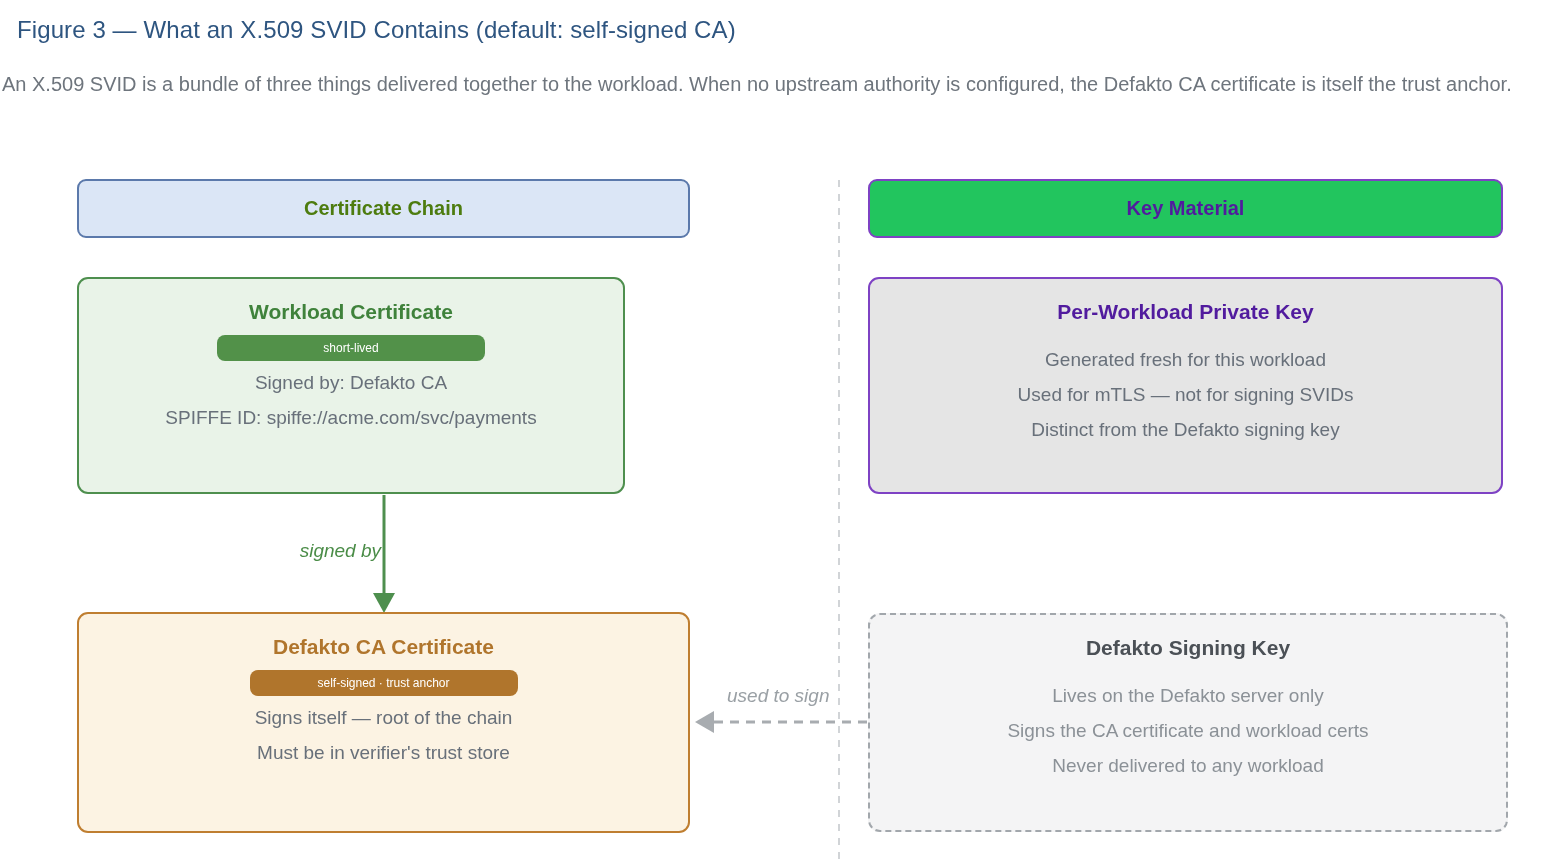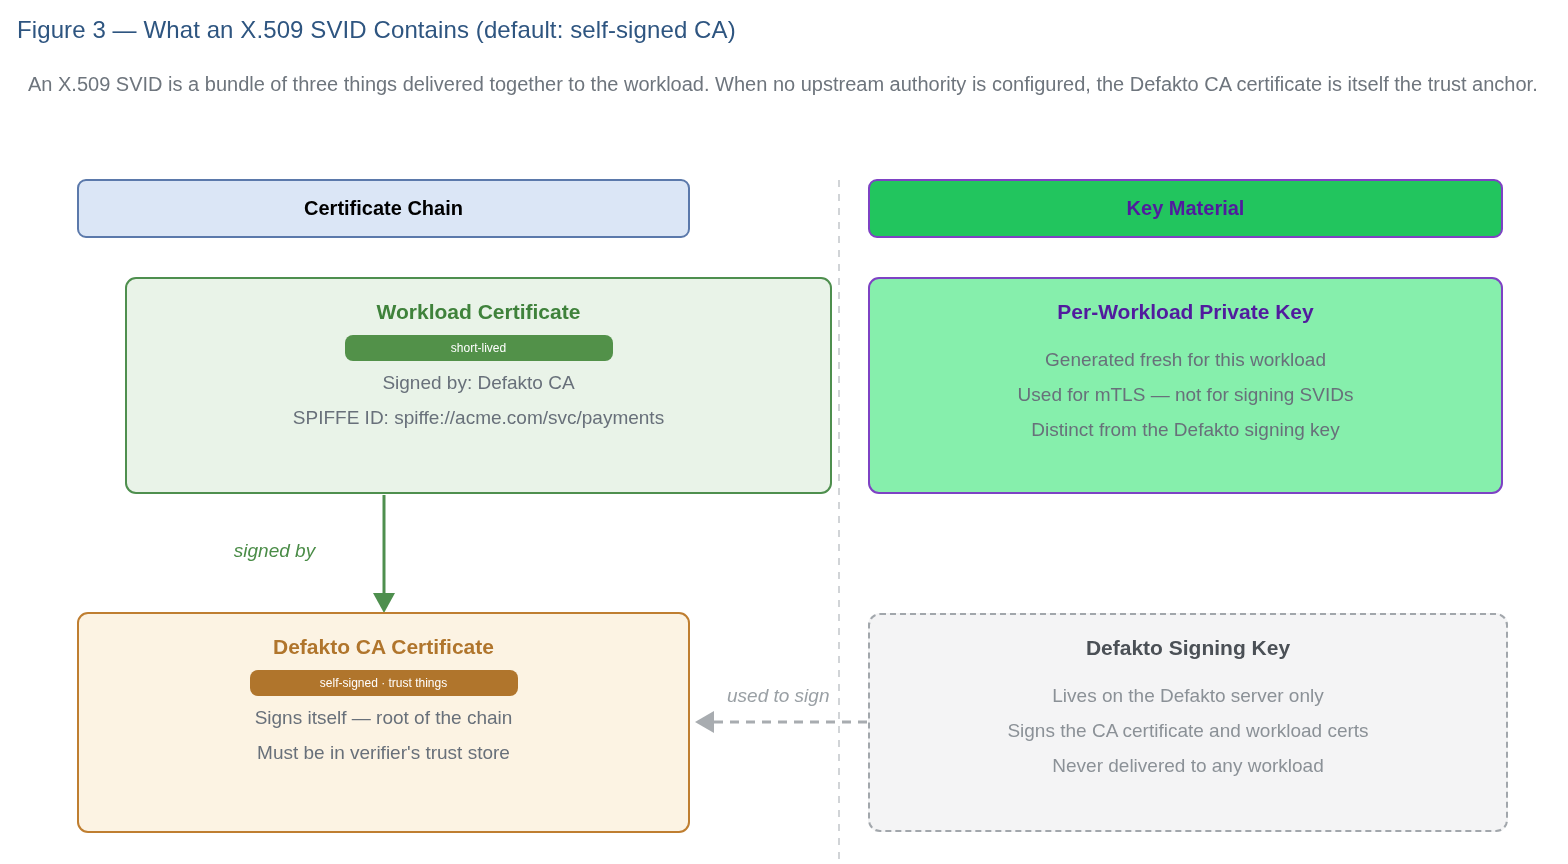--- a/index.html
+++ b/index.html
@@ -20,21 +20,21 @@
     position: absolute;
     left: 17px;
     top: 16px;
     font-size: 24px;
     font-weight: 400;
     color: #2e5580;
     letter-spacing: 0.1px;
   }
   .fig-subtitle {
     position: absolute;
-    left: 28px;
+    left: 2px;
     top: 67px;
     width: 1538px;
     font-size: 20px;
     line-height: 35px;
     color: #6e757d;
   }
   .overlay-svg {
     position: absolute;
     left: 0; top: 0;
     width: 1568px; height: 864px;
@@ -48,21 +48,21 @@
     display: flex;
     align-items: center;
     justify-content: center;
     font-size: 20px;
     font-weight: 700;
   }
   .header-blue {
     left: 77px; top: 179px; width: 613px;
     background: #dbe6f6;
     border: 2px solid #5b79ab;
-    color: #000000;
+    color: #4d7c0f;
   }
   .header-purple {
     left: 868px; top: 179px; width: 635px;
     background: #22c55e;
     border: 2px solid #7e42c4;
     color: #511b9e;
   }
   .node {
     position: absolute;
     box-sizing: border-box;
@@ -85,58 +85,57 @@
     font-size: 12px;
     font-weight: 400;
     margin: 0 0 4px 0;
   }
   .node-line {
     font-size: 19px;
     line-height: 35px;
     color: #68707a;
   }
   .node-green {
-    left: 77px; top: 277px; width: 707px; height: 217px;
+    left: 77px; top: 277px; width: 548px; height: 217px;
     background: #e9f3e8;
     border: 2.5px solid #4e8f4e;
-    margin-left: 48px;
   }
   .node-green .node-title { color: #3f823b; }
   .node-green .badge { background: #529149; }
   .node-orange {
     left: 77px; top: 612px; width: 613px; height: 221px;
     background: #fcf3e3;
     border: 2.5px solid #bf7e30;
   }
   .node-orange .node-title { color: #b0752c; text-align: center; }
   .node-orange .badge { background: #b0752c; }
   .node-purple {
     left: 868px; top: 277px; width: 635px; height: 217px;
-    background: #86efac;
+    background: #e5e5e5;
     border: 2.5px solid #7e42c4;
   }
   .node-purple .node-title { color: #511b9e; margin-bottom: 18px; }
   .node-gray {
     left: 868px; top: 613px; width: 640px; height: 219px;
     background: #f4f4f5;
     border: 2px dashed #a2a7ac;
     border-radius: 12px;
   }
   .node-gray .node-title { color: #4b5056; margin-bottom: 18px; }
   .node-gray .node-line { color: #8b9197; }
   .arrow-label {
     position: absolute;
     font-size: 19px;
     font-style: italic;
   }
   .label-signed-by {
-    left: 174px;
+    left: 180px;
     top: 540px;
     width: 201px;
-    text-align: center;
+    text-align: right;
     color: #4a8c47;
   }
   .label-used-to-sign {
     left: 727px;
     top: 685px;
     color: #9aa0a5;
   }
 </style>
 </head>
 <body>
@@ -171,21 +170,21 @@
     </div>
     <div class="node-line">Signed by: Defakto CA</div>
     <div class="node-line">SPIFFE ID: spiffe://acme.com/svc/payments</div>
   </div>
 
   <div class="arrow-label label-signed-by">signed by</div>
 
   <div class="node node-orange">
     <div class="node-title">Defakto CA Certificate</div>
     <div>
-      <span class="badge">self-signed · trust things</span>
+      <span class="badge">self-signed · trust anchor</span>
     </div>
     <div class="node-line">Signs itself — root of the chain</div>
     <div class="node-line">Must be in verifier's trust store</div>
   </div>
 
   <div class="col-header header-purple">
     <span>Key Material</span>
   </div>
 
   <div class="node node-purple">

